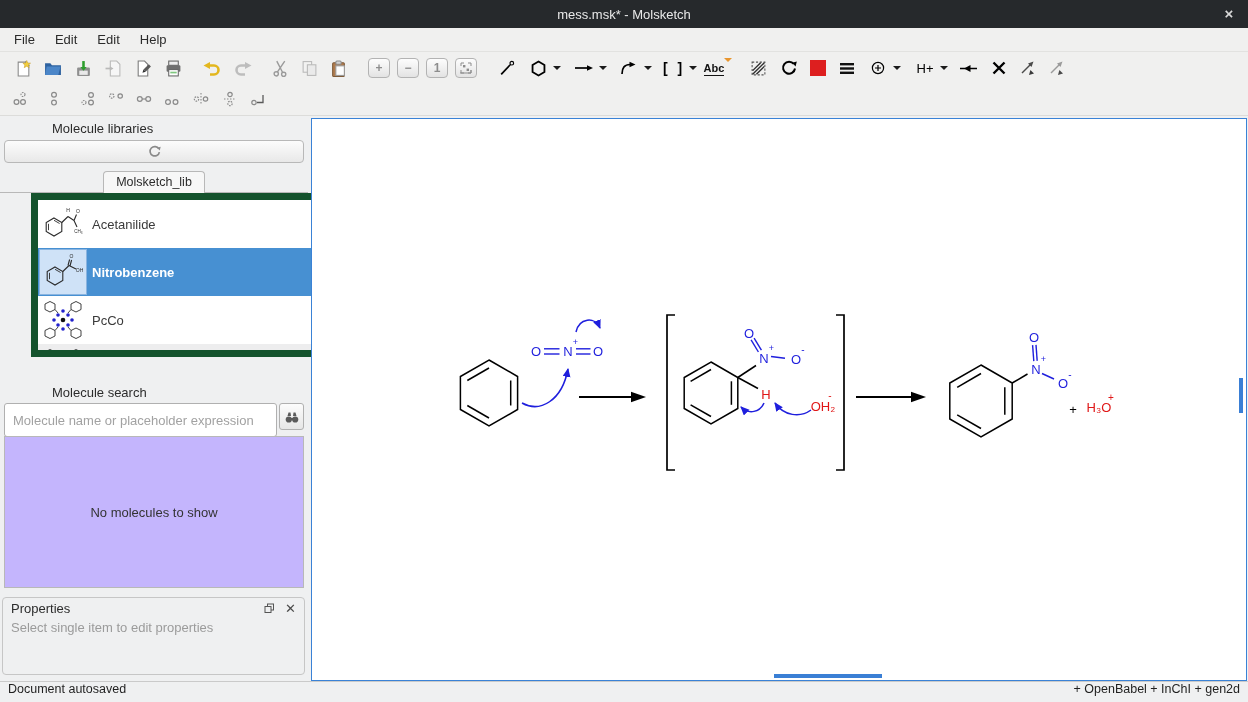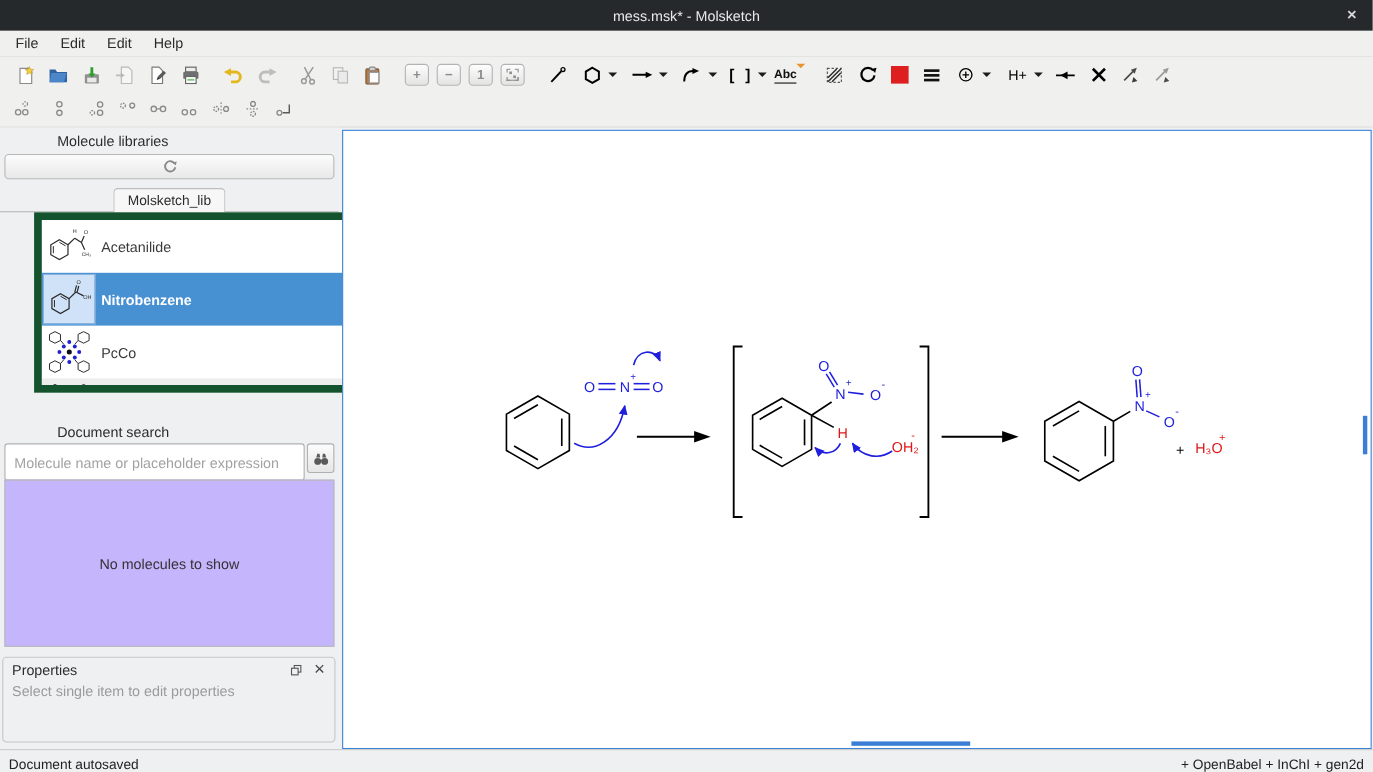--- a/index.html
+++ b/index.html
@@ -94,21 +94,21 @@
   .props .pmsg { padding:4px 8px; font-size:13px; color:#9b9b9b; }
 
   
   .canvas { position:absolute; left:311px; top:118px; width:936px; height:563px;
     background:#fff; border:1px solid #3a82d6; }
   .hscroll { position:absolute; left:462px; top:555px; width:108px; height:4px; background:#3a7fd5; }
   .vscroll { position:absolute; left:927px; top:259px; width:4px; height:35px; background:#3a7fd5; }
 
   
   .statusbar { position:absolute; left:0; top:681px; width:1248px; height:21px;
-    background:#eff0f1; border-top:1px solid #cacaca; display:flex; align-items:flex-end;
+    background:#eff0f1; border-top:1px solid #cacaca; display:flex; align-items:flex-start;
     font-size:12.5px; color:#1f1f1f; padding:0 8px; }
   .statusbar .sleft { flex:1; }
 
   svg text { font-family:"Liberation Sans","DejaVu Sans",sans-serif; }
 </style>
 </head>
 <body>
 
 <div class="app">
 
@@ -485,21 +485,21 @@
             </svg>
         </span>
         <span class="lib-label">PcFe</span>
       </div>
       <div class="lib-scroll">
           <div class="thumbbar"></div>
         </div>
     </div>
 
     <div class="dock-header" style="top:266px">
-      <span class="htitle">Document search</span>
+      <span class="htitle">Molecule search</span>
       <span class="hicon">
           <svg width="11" height="11" viewBox="0 0 11 11">
             <rect x="3.5" y="1" width="6" height="6" fill="none" stroke="#555"></rect>
             <rect x="1" y="3.5" width="6" height="6" fill="#eff0f1" stroke="#555"></rect>
           </svg>
         </span>
       <span class="hclose">✕</span>
     </div>
     <div class="search-row">
       <input class="search-input" placeholder="Molecule name or placeholder expression" style="">

